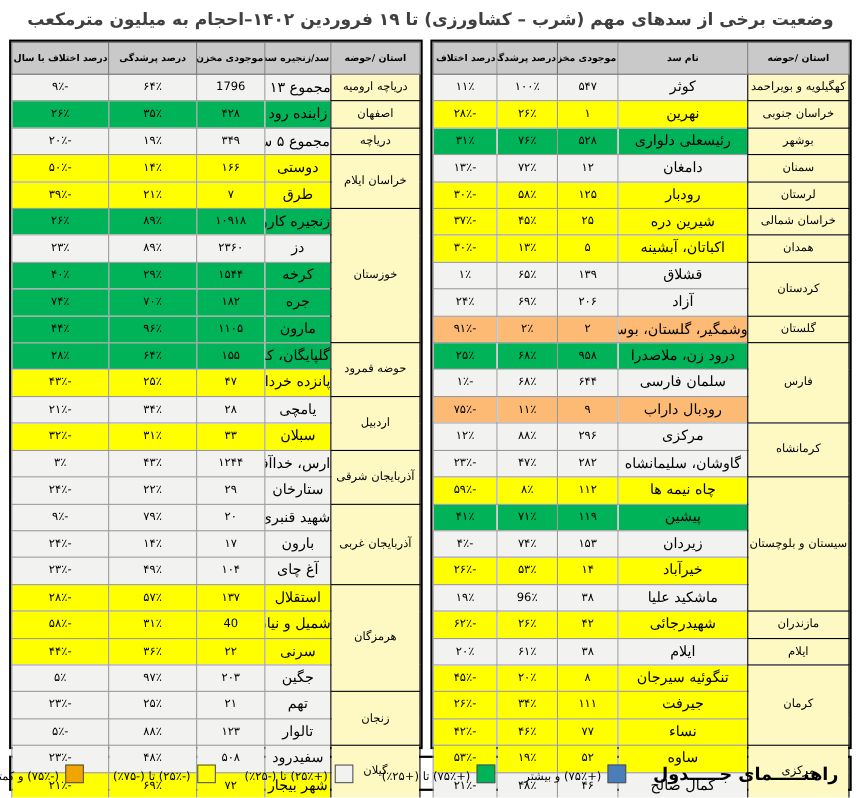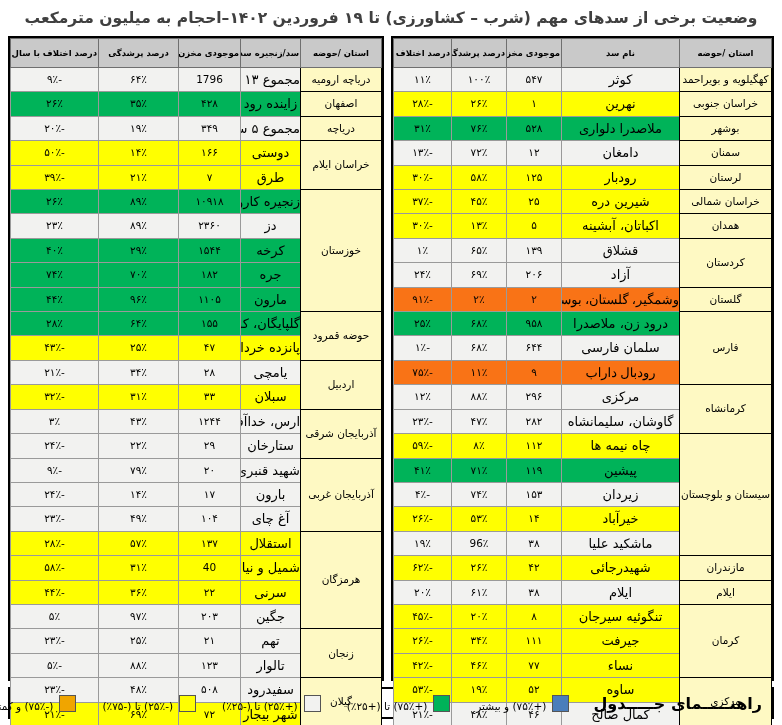--- a/index.html
+++ b/index.html
@@ -75,21 +75,21 @@
     font-size:10.5px;
     font-weight:normal;
     border:1px solid #000000;
   }
   td.name{font-size:13px;}
   td.num{font-size:10.5px;}
   
   .c-white{background:#f2f2f0;}
   .c-yellow{background:#ffff00;}
   .c-green{background:#00b359;}
-  .c-orange{background:#f97316;font-family:Liberation Serif, serif;}
+  .c-orange{background:#fdba74;}
   
   .left col.c0{width:92px;}
   .left col.c1{width:118px;}
   .left col.c2{width:55px;}
   .left col.c3{width:55px;}
   .left col.c4{width:58px;}
   
   .right col.c0{width:88px;}
   .right col.c1{width:80px;}
   .right col.c2{width:62px;}
@@ -169,21 +169,21 @@
             </tr>
             <tr>
               <td class="region">خراسان جنوبی</td>
               <td class="name c-yellow">نهرین</td>
               <td class="num c-yellow">۱</td>
               <td class="num c-yellow">۲۶٪</td>
               <td class="num c-yellow">-۲۸٪</td>
             </tr>
             <tr>
               <td class="region">بوشهر</td>
-              <td class="name c-green">ملاصدرا دلواری</td>
+              <td class="name c-green">رئیسعلی دلواری</td>
               <td class="num c-green">۵۲۸</td>
               <td class="num c-green">۷۶٪</td>
               <td class="num c-green">۳۱٪</td>
             </tr>
             <tr>
               <td class="region">سمنان</td>
               <td class="name c-white">دامغان</td>
               <td class="num c-white">۱۲</td>
               <td class="num c-white">۷۲٪</td>
               <td class="num c-white">-۱۳٪</td>

